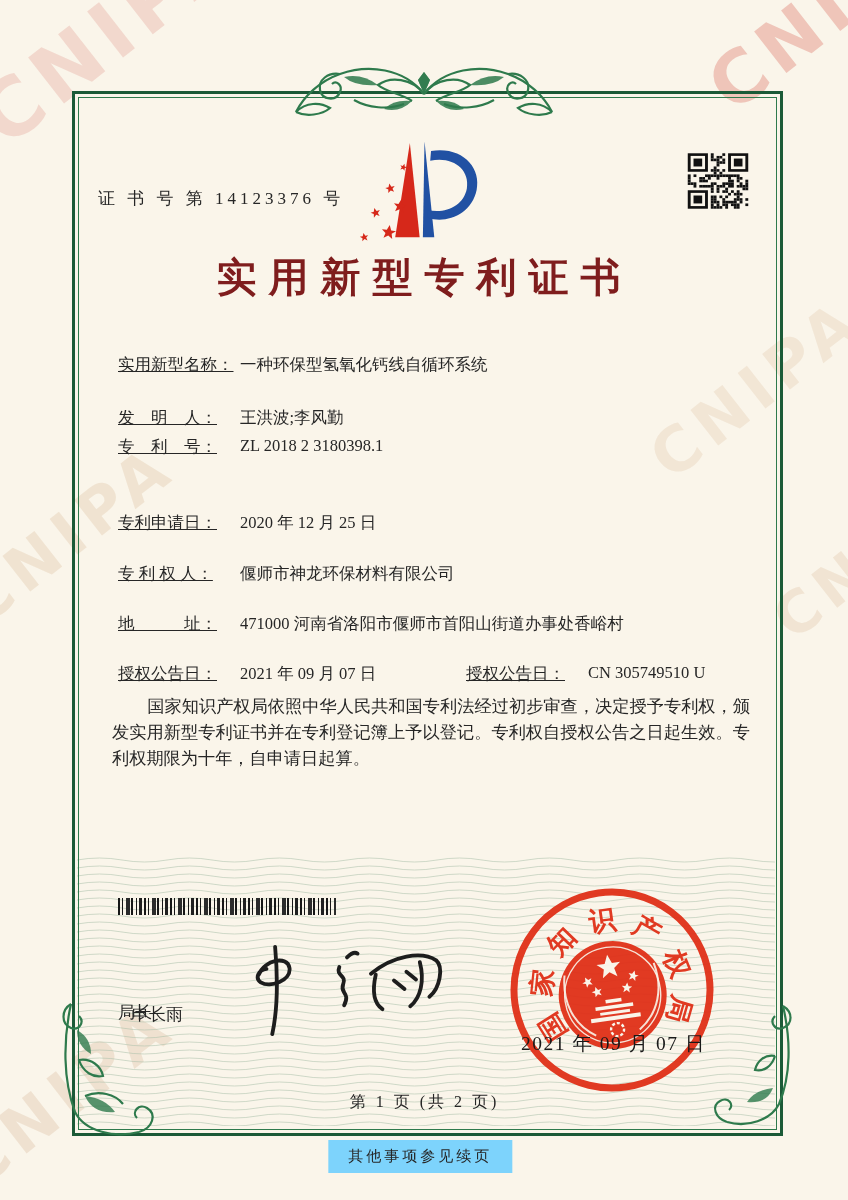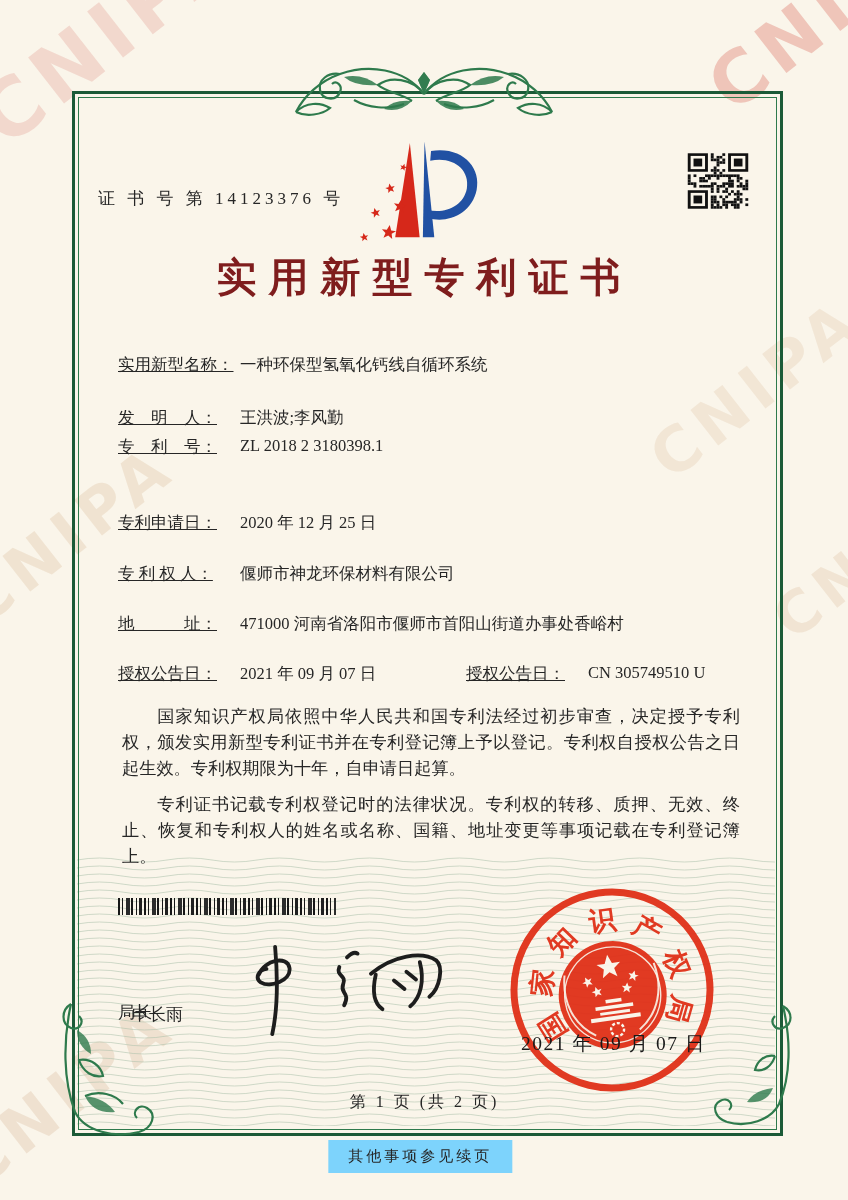--- a/index.html
+++ b/index.html
@@ -28,21 +28,21 @@
          font-size:40px;font-weight:bold;letter-spacing:12px;color:#7f1d1d;z-index:2;}
   
   .frow{position:absolute;left:118px;font-size:16.5px;display:flex;white-space:pre;z-index:2;}
   .frow .lbl{width:122px;white-space:pre;text-decoration:underline;}
   .frow .val{white-space:pre;}
   .frow .valw{width:226px;white-space:pre;}
   .r1{top:354px}.r2{top:407px}.r3{top:436px}.r4{top:512px}.r5{top:563px}.r6{top:613px}.r7{top:663px}
   
   .body-text{position:absolute;left:112px;top:694px;width:638px;font-size:17.2px;
              line-height:26px;text-align:justify;z-index:2;}
-  .body-text p{margin:10px;text-indent:2.05em;}
+  .body-text p{margin:0;text-indent:2.05em;}
   
   .barcode{position:absolute;left:118px;top:898px;width:218px;height:17px;z-index:2;
     background:repeating-linear-gradient(90deg,
       #171717 0 2px,transparent 2px 4px,
       #171717 4px 5px,transparent 5px 8px,
       #2b2b2b 8px 12px,transparent 12px 13px,
       #171717 13px 15px,transparent 15px 18px,
       #171717 18px 19px,transparent 19px 21px,
       #202020 21px 24px,transparent 24px 26px);}
   
@@ -325,21 +325,20 @@
   </div>
   <div class="frow r7">
     <span class="lbl">授权公告日：</span>
     <span class="valw">2021 年 09 月 07 日</span>
     <span class="lbl">授权公告日：</span>
     <span class="val">CN 305749510 U</span>
   </div>
 
   <div class="body-text">
     <p>国家知识产权局依照中华人民共和国专利法经过初步审查，决定授予专利权，颁发实用新型专利证书并在专利登记簿上予以登记。专利权自授权公告之日起生效。专利权期限为十年，自申请日起算。</p>
-    <p>专利证书记载专利权登记时的法律状况。专利权的转移、质押、无效、终止、恢复和专利权人的姓名或名称、国籍、地址变更等事项记载在专利登记簿上。</p>
   </div>
 
   <div class="barcode"></div>
 
   <div class="signer-title">局长</div>
   <div class="signer-name">申长雨</div>
 
   <svg class="signature" width="230" height="100" viewBox="0 0 240 100">
     <g stroke="#1d1d1d" stroke-width="4" fill="none" stroke-linecap="round" stroke-linejoin="round">
       <path d="M28,34 C34,18 58,14 60,27 C62,40 40,48 30,42 C24,38 27,29 36,28"></path>

